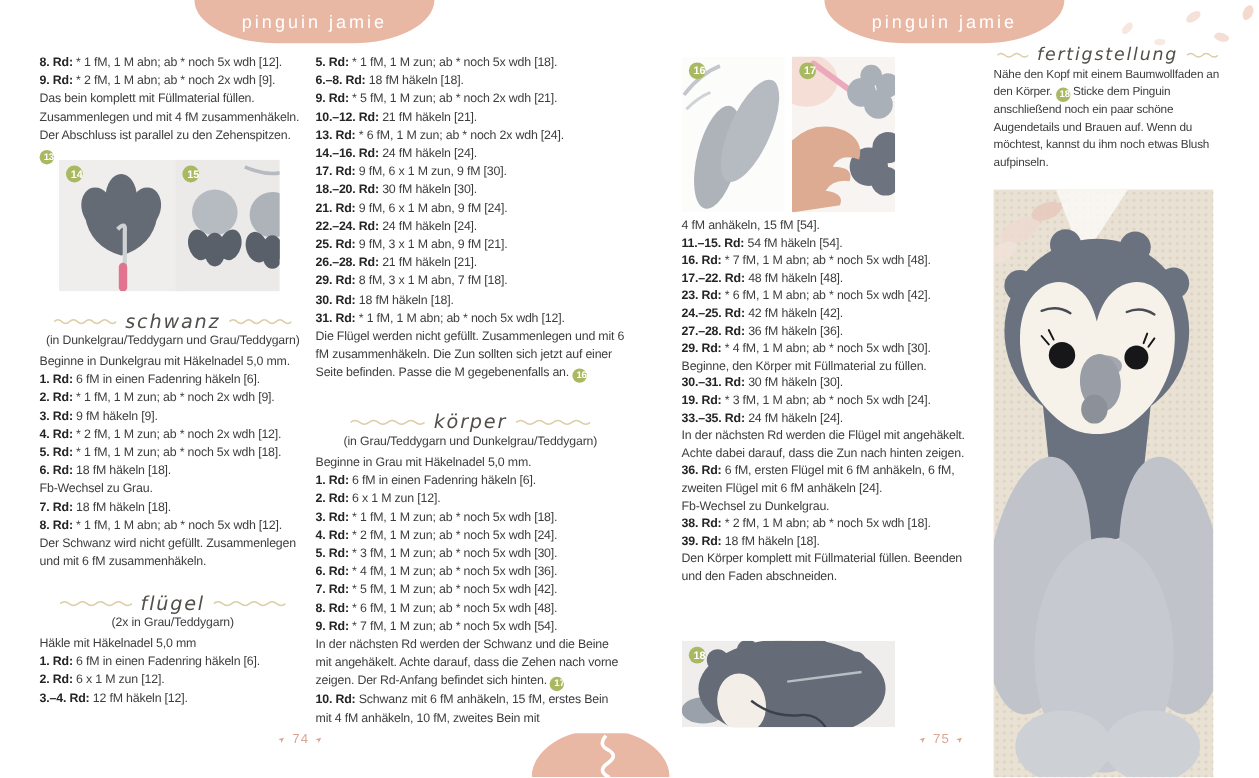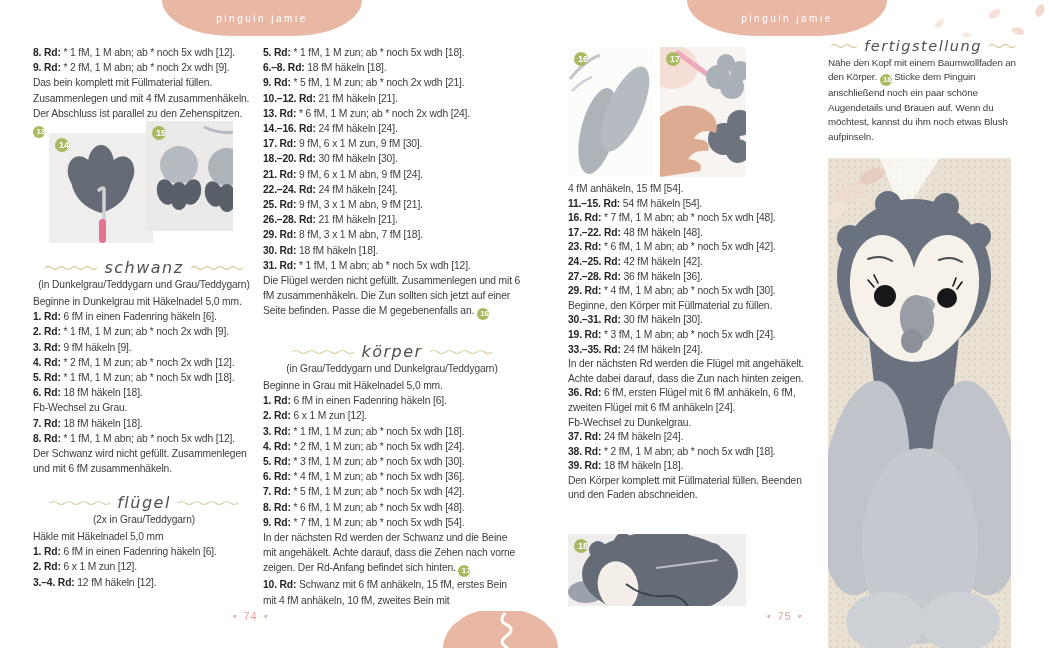--- a/index.html
+++ b/index.html
@@ -1,20 +1,20 @@
 <!DOCTYPE html>
 <html><head>
 <meta charset="utf-8">
 <style>
   html,body{margin:0;padding:0;background:#ffffff;}
   .spread{position:relative;width:1049px;height:648px;background:#fff;overflow:hidden;
           font-family:"Liberation Sans",sans-serif;color:#3d3d3d;}
   .blob{position:absolute;top:0;width:200px;height:36px;background:#e9b8a5;
         border-radius:0 0 110px 110px / 0 0 58px 58px;display:flex;align-items:center;justify-content:center;}
-  .blob span{color:#fff;font-size:10px;letter-spacing:2.5px;text-transform:lowercase;}
+  .blob span{color:#fff;font-size:15px;letter-spacing:2.5px;text-transform:lowercase;}
   .petal{position:absolute;background:#eec9b9;border-radius:70% 30% 70% 30%;}
   .col{position:absolute;}
   p.instr{margin:0;font-size:10.3px;line-height:15.2px;letter-spacing:-0.15px;color:#3d3d3d;}
   .tight p.instr{line-height:14.6px;}
   .small p.instr{font-size:9.8px;line-height:14.4px;}
   p.instr strong{color:#242424;}
   .badge{display:inline-block;min-width:12px;height:12px;border-radius:50%;background:#a9b961;color:#fff;
          font-size:8px;line-height:12px;text-align:right;font-weight:bold;vertical-align:-2px;}
   .photo{position:absolute;overflow:hidden;}
   .photo .badge{position:absolute;top:5px;left:6px;width:14px;height:14px;line-height:14px;font-size:9px;}
@@ -63,21 +63,21 @@
         <ellipse cx="32" cy="40" rx="13" ry="17" transform="rotate(-14 32 40)"></ellipse>
         <ellipse cx="52" cy="31" rx="13" ry="19"></ellipse>
         <ellipse cx="72" cy="40" rx="13" ry="17" transform="rotate(14 72 40)"></ellipse>
         <path d="M22 48 Q52 30 82 48 Q78 72 52 80 Q26 72 22 48 Z"></path>
       </g>
       <path d="M49 58 q7 -7 6 2 l0 28" stroke="#cfd2d4" stroke-width="3.5" fill="none"></path>
       <rect x="50" y="86" width="7" height="24" rx="3.5" fill="#e2738f"></rect>
     </svg>
     <span class="badge">14</span>
   </div>
-  <div class="photo" style="left:146px;top:121px;width:87px;height:110px;">
+  <div class="photo" style="left:146px;top:133px;width:87px;height:110px;">
     <svg width="110" height="110" viewBox="0 0 110 110">
       <rect width="110" height="110" fill="#eceae8"></rect>
       <path d="M58 6 q22 10 40 2 q-16 16 6 24" stroke="#b6bac1" stroke-width="3" fill="none"></path>
       <g>
         <circle cx="33" cy="44" r="19" fill="#b6bac1"></circle>
         <ellipse cx="20" cy="71" rx="9" ry="13" fill="#596069" transform="rotate(-15 20 71)"></ellipse>
         <ellipse cx="33" cy="75" rx="9" ry="14" fill="#596069"></ellipse>
         <ellipse cx="46" cy="71" rx="9" ry="13" fill="#596069" transform="rotate(15 46 71)"></ellipse>
       </g>
       <g transform="translate(48,2)">
@@ -228,21 +228,20 @@
       <p class="instr"><strong>24.–25. Rd:</strong> 42 fM häkeln [42].</p>
       <p class="instr"><strong>27.–28. Rd:</strong> 36 fM häkeln [36].</p>
       <p class="instr"><strong>29. Rd:</strong> * 4 fM, 1 M abn; ab * noch 5x wdh [30].</p>
       <p class="instr">Beginne, den Körper mit Füllmaterial zu füllen.</p>
       <p class="instr"><strong>30.–31. Rd:</strong> 30 fM häkeln [30].</p>
       <p class="instr"><strong>19. Rd:</strong> * 3 fM, 1 M abn; ab * noch 5x wdh [24].</p>
       <p class="instr"><strong>33.–35. Rd:</strong> 24 fM häkeln [24].</p>
       <p class="instr">In der nächsten Rd werden die Flügel mit angehäkelt. Achte dabei darauf, dass die Zun nach hinten zeigen.</p>
       <p class="instr"><strong>36. Rd:</strong> 6 fM, ersten Flügel mit 6 fM anhäkeln, 6 fM, zweiten Flügel mit 6 fM anhäkeln [24].</p>
       <p class="instr">Fb-Wechsel zu Dunkelgrau.</p>
-      <p class="instr"><strong>37. Rd:</strong> 24 fM häkeln [24].</p>
       <p class="instr"><strong>38. Rd:</strong> * 2 fM, 1 M abn; ab * noch 5x wdh [18].</p>
       <p class="instr"><strong>39. Rd:</strong> 18 fM häkeln [18].</p>
       <p class="instr">Den Körper komplett mit Füllmaterial füllen. Beenden und den Faden abschneiden.</p>
     </div>
 
   <div class="photo" style="left:568px;top:534px;width:178px;height:72px;">
     <svg width="178" height="72" viewBox="0 0 178 72">
       <rect width="178" height="72" fill="#f0eeec"></rect>
       <ellipse cx="18" cy="58" rx="18" ry="11" fill="#9ba1aa"></ellipse>
       <ellipse cx="92" cy="40" rx="78" ry="42" fill="#656c77"></ellipse>

